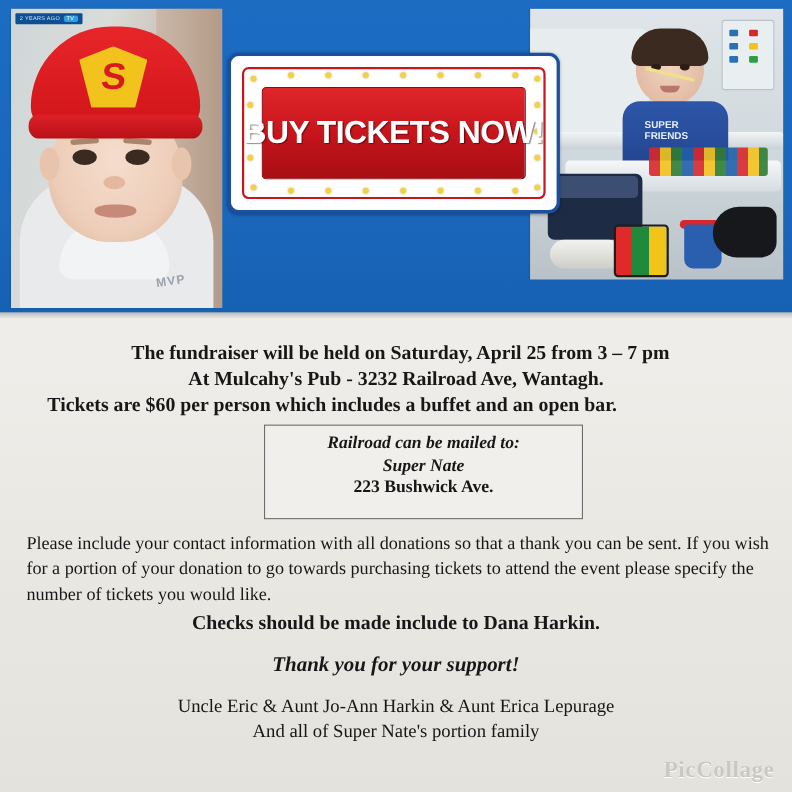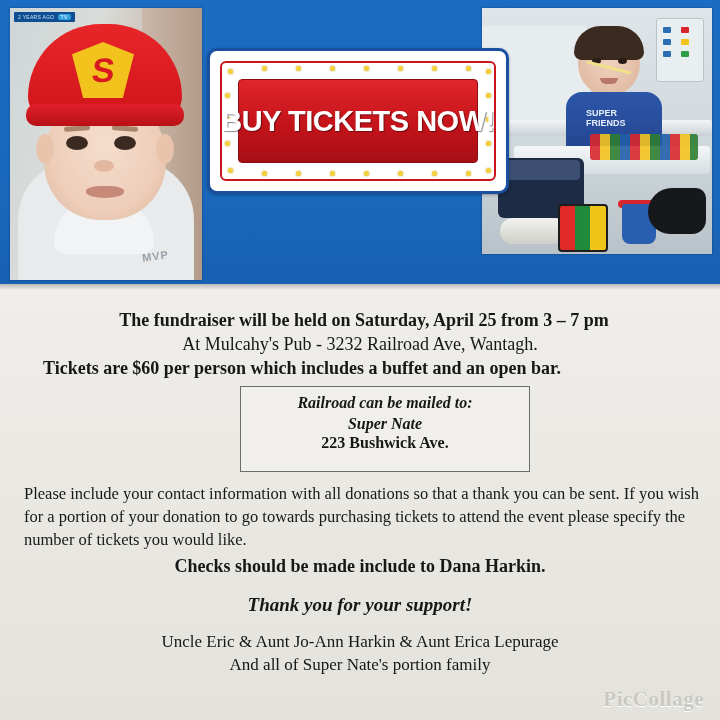--- a/index.html
+++ b/index.html
@@ -216,21 +216,21 @@
     left:0; top:0; width:720px;
     color:#171717;
     text-align:center;
   }
   .line1 {
     position:absolute; left:4px; top:26px; width:720px;
     font-size:18px; font-weight:bold;
   }
   .line2 {
     position:absolute; left:0; top:50px; width:720px;
-    font-size:18px; font-weight:normal;
+    font-size:18px; font-weight:bold;
   }
   .line3 {
     position:absolute; left:0; top:74px; width:604px;
     font-size:18px; font-weight:bold;
   }
   .donation-box {
     position:absolute;
     left:240px; top:102px;
     width:288px; height:84px;
     border:1px solid #6d6d6d;

